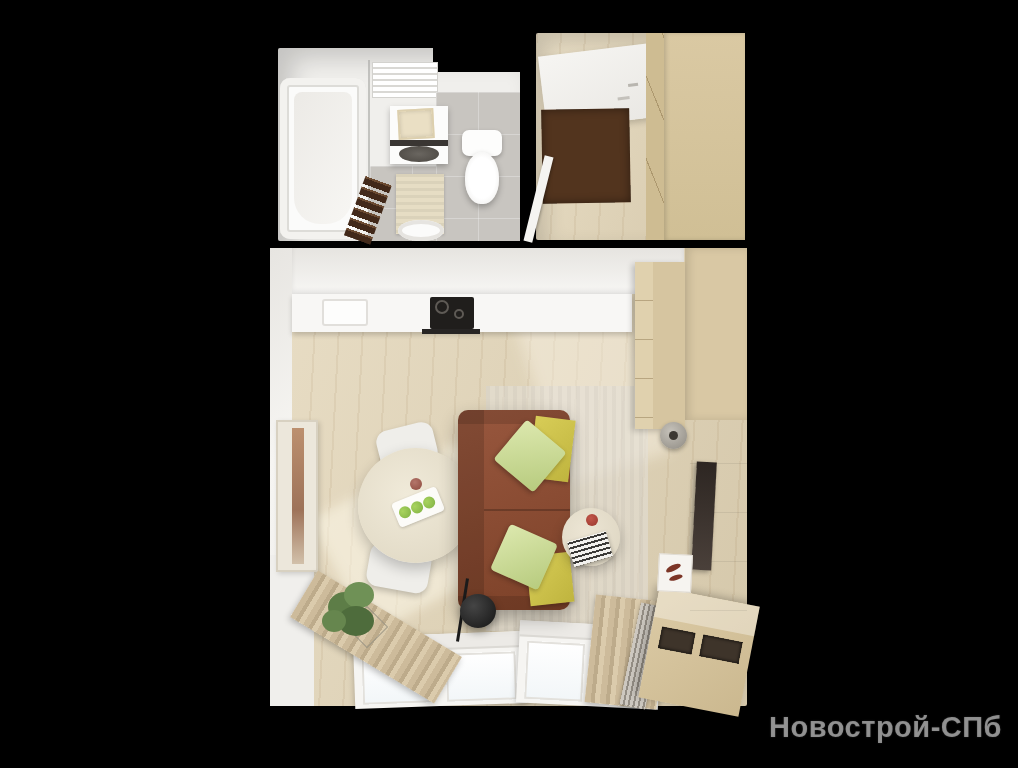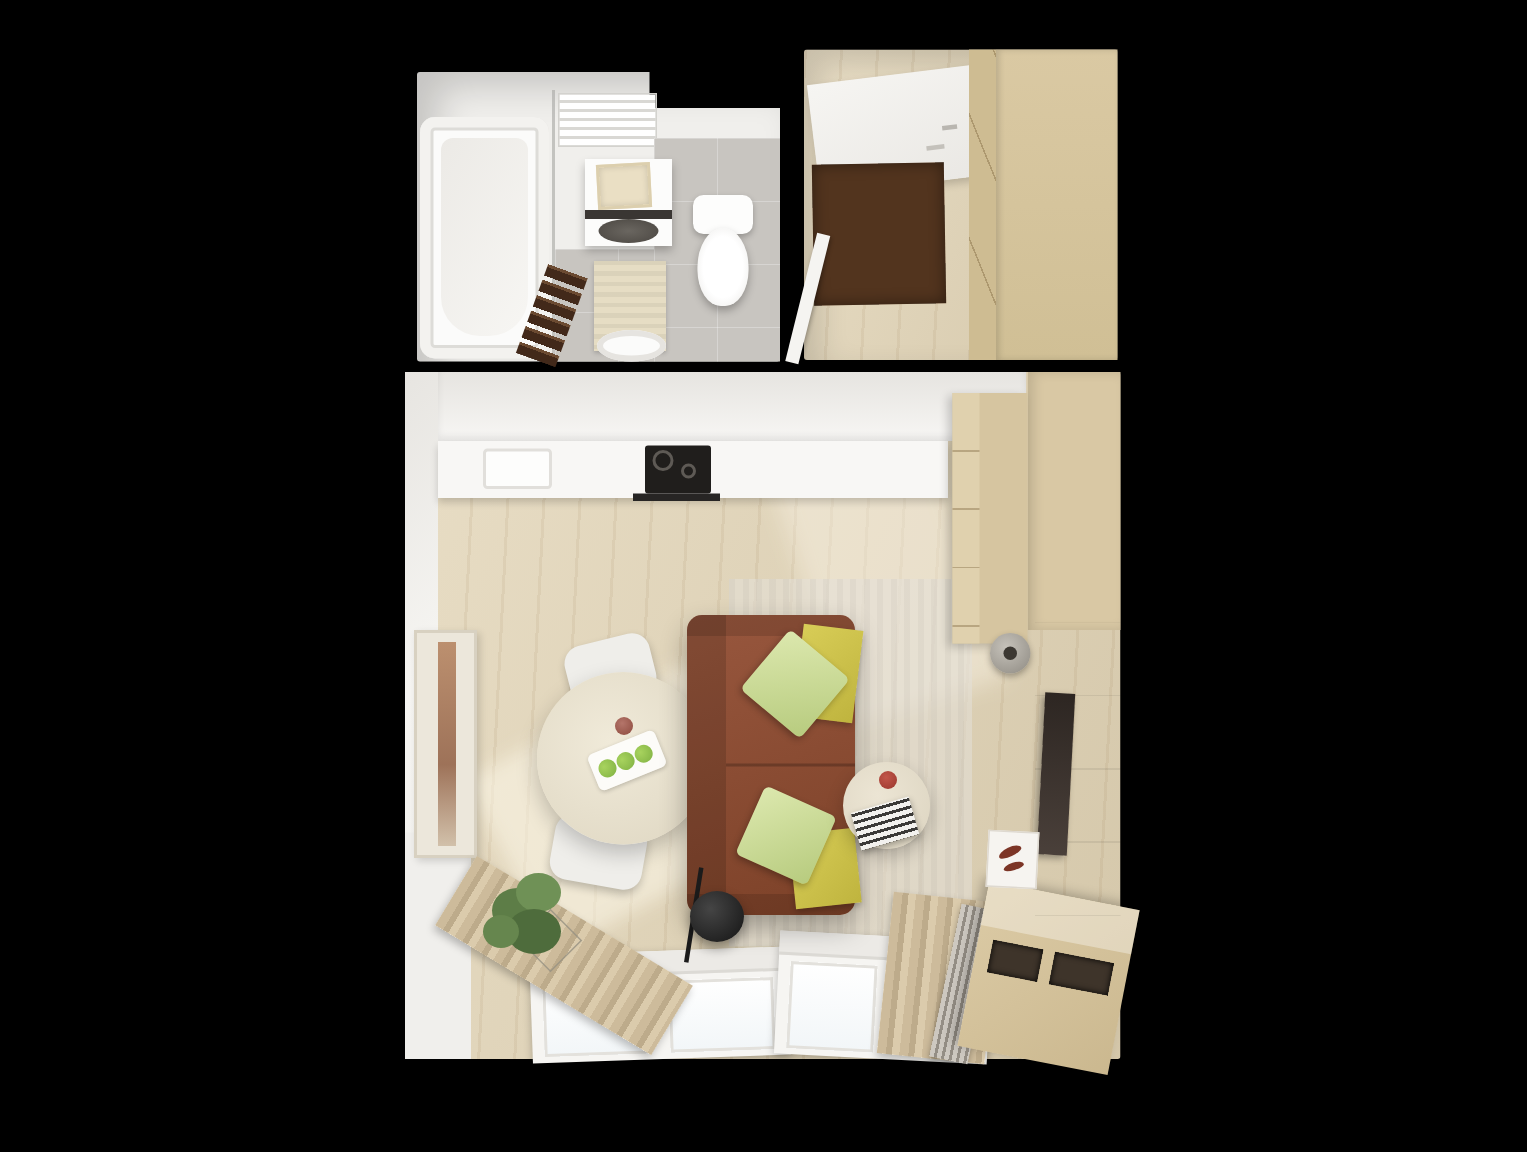--- a/index.html
+++ b/index.html
@@ -297,13 +297,14 @@
 
     <div class="plant">
       <div class="planter-wire"></div>
       <div class="leaf l1"></div>
       <div class="leaf l2"></div>
       <div class="leaf l3"></div>
       <div class="leaf l4"></div>
     </div>
   </div>
 
+  <div class="watermark">Новострой-СПб</div>
 </div>
 
 </body></html>

